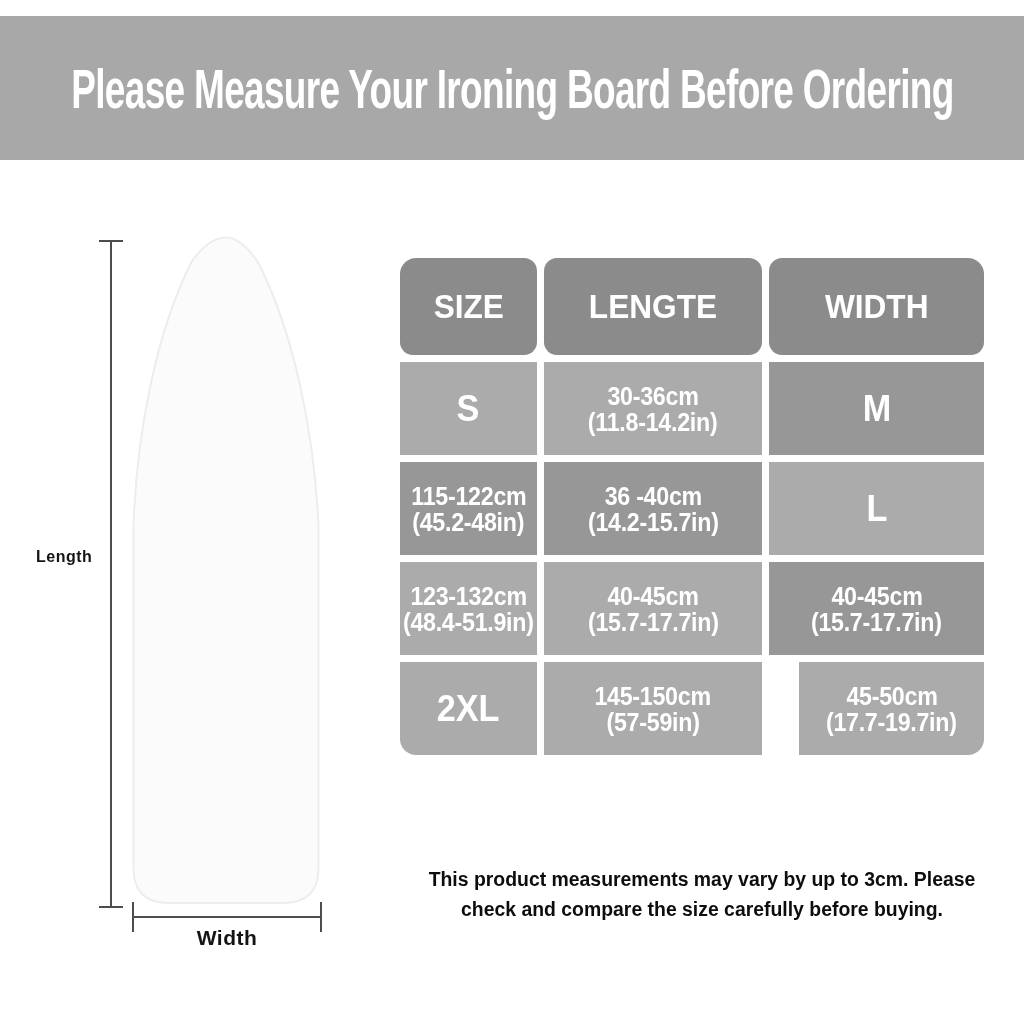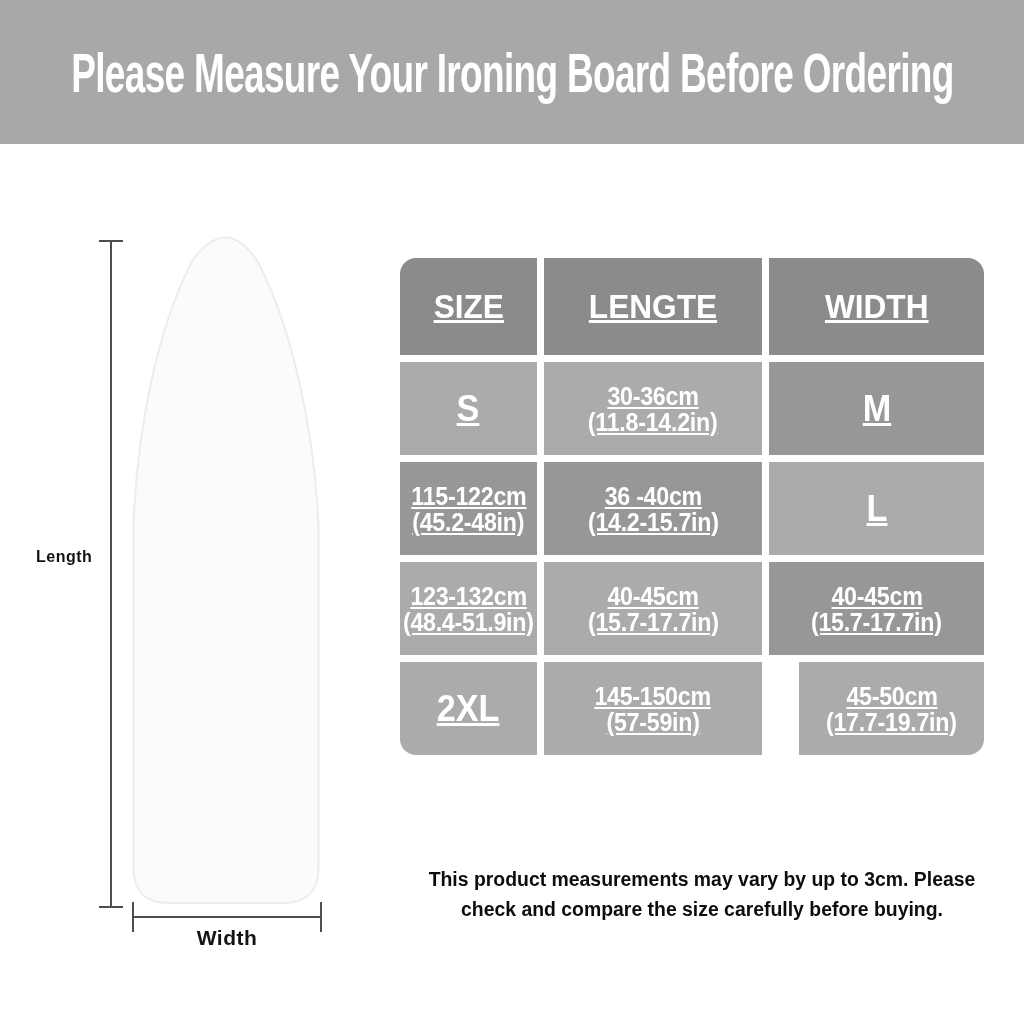--- a/index.html
+++ b/index.html
@@ -12,21 +12,21 @@
     position: relative;
     width: 1024px;
     height: 1024px;
     background: #ffffff;
     overflow: hidden;
   }
 
   
   .banner {
     position: absolute;
-    left: 0; top: 0;
+    left: 0; top: 16px;
     width: 1024px; height: 144px;
     background: #a8a8a8;
     display: flex;
     align-items: center;
     justify-content: center;
   }
   .banner-title {
     color: #ffffff;
     font-size: 56px;
     font-weight: 700;
@@ -80,23 +80,22 @@
     column-gap: 7px;
     row-gap: 7px;
   }
   .cell {
     display: flex;
     flex-direction: column;
     align-items: center;
     justify-content: center;
     color: #ffffff;
     text-align: left;
-    text-decoration: underline;
-  }
-  .cell.head   { background: #8b8b8b; }
+  }
+  .cell.head   { background: #8b8b8b; border-radius: 13px; }
   .cell.dark   { background: #979797; }
   .cell.light  { background: #ababab; }
   .cell.tl { border-top-left-radius: 16px; }
   .cell.tr { border-top-right-radius: 16px; }
   .cell.bl { border-bottom-left-radius: 16px; }
   .cell.br { border-bottom-right-radius: 16px; margin-left: 30px; }
 
   .head-text {
     font-size: 34px;
     font-weight: 700;

